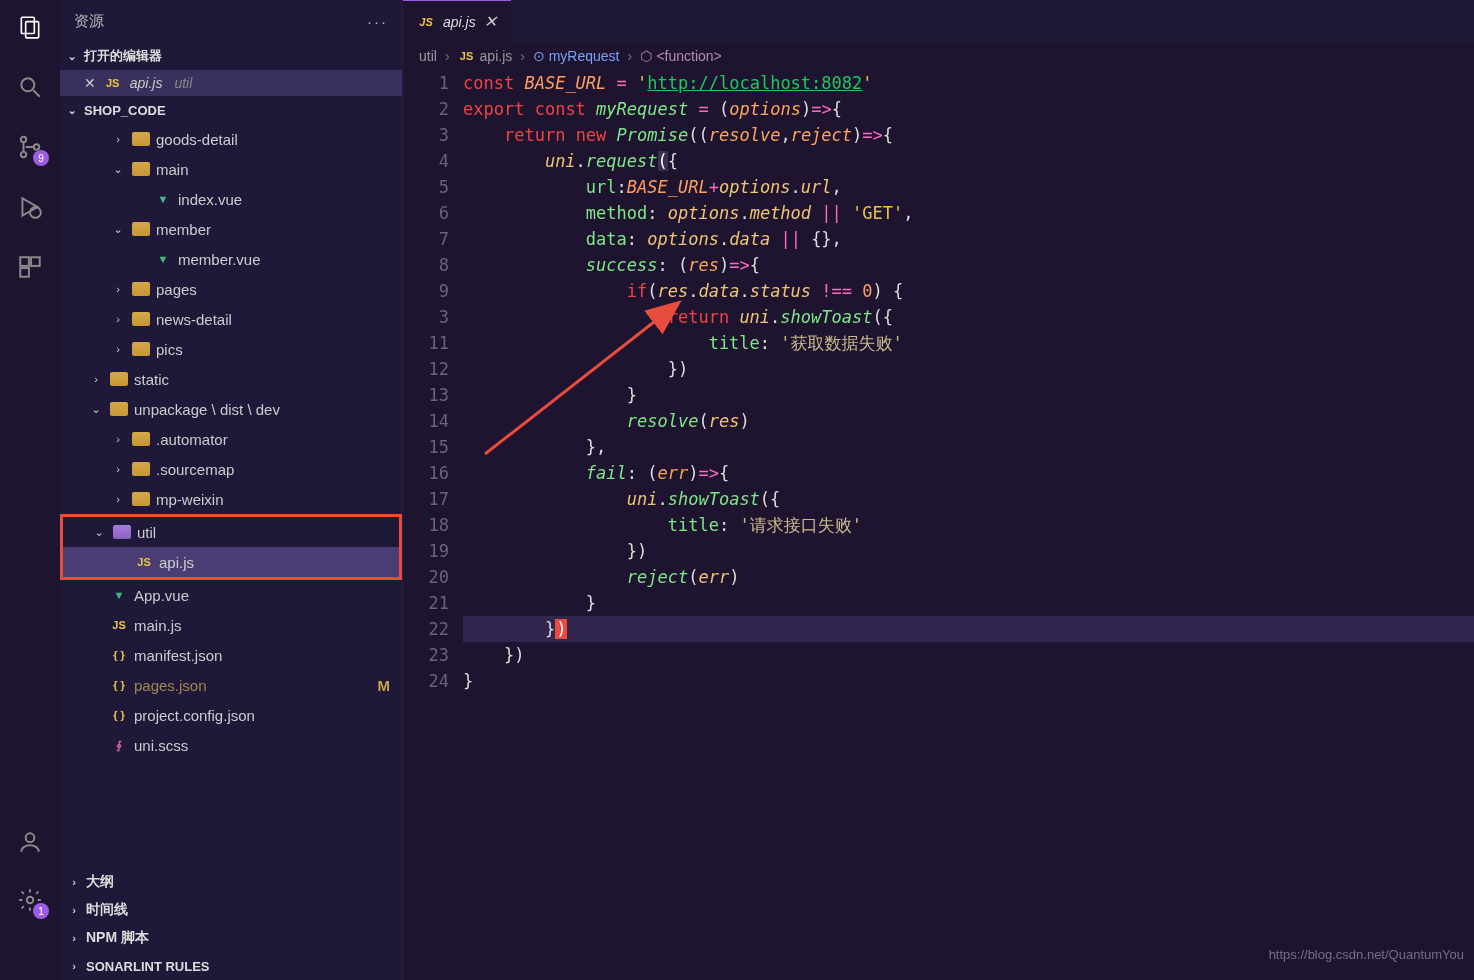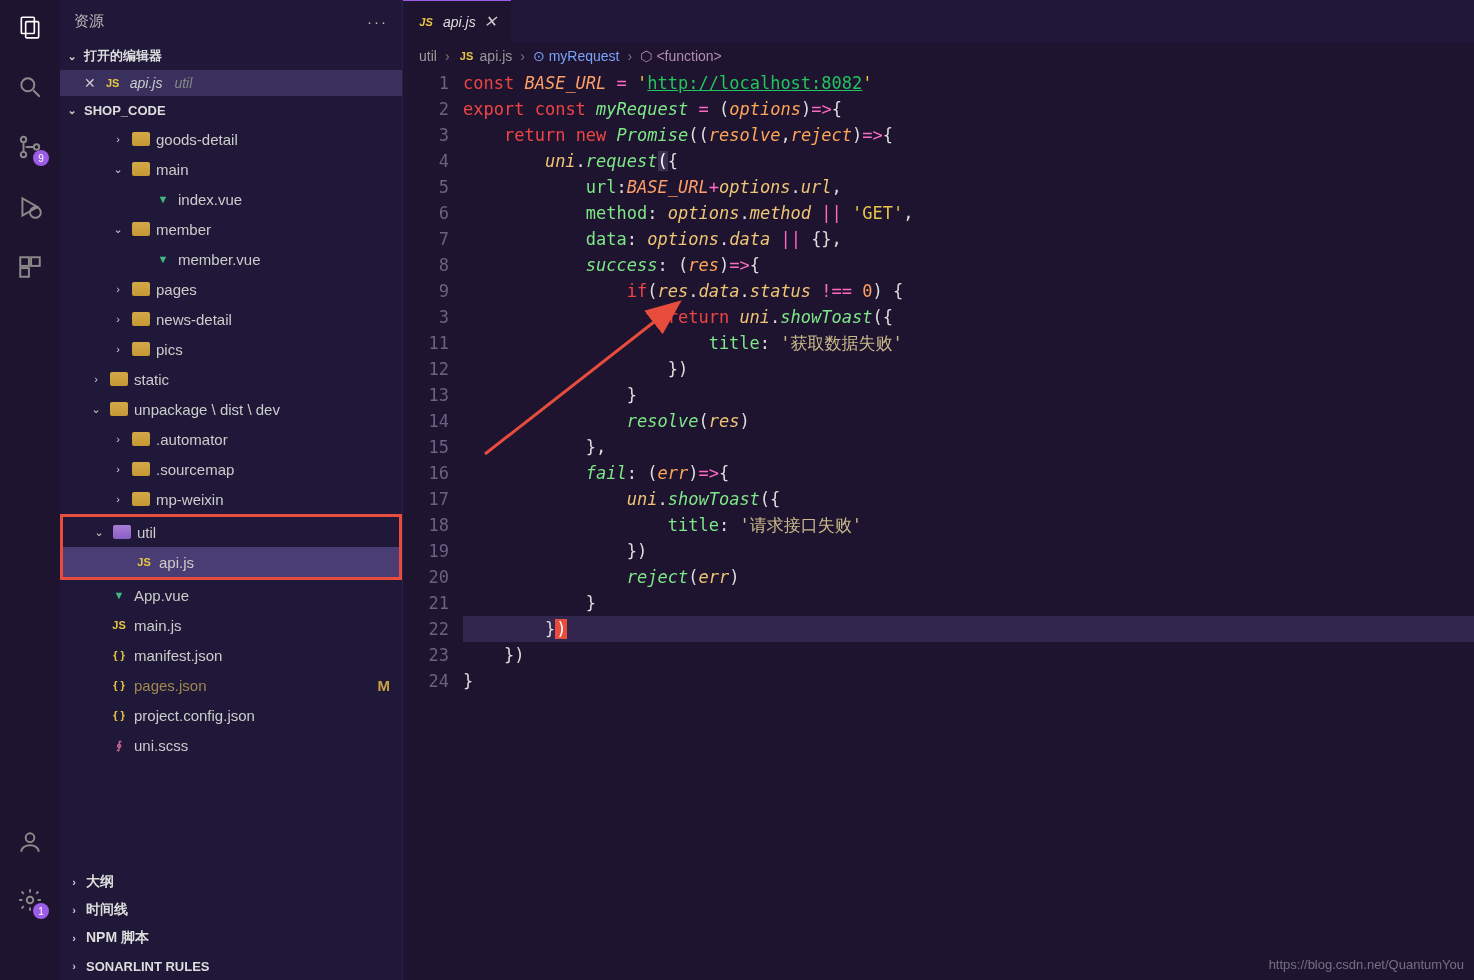--- a/index.html
+++ b/index.html
@@ -51,21 +51,21 @@
 .tk-str{color:#e6c547}
 .tk-str-cn{color:#c9b88a}
 .tk-op{color:#ff6ac1}
 .tk-num{color:#ff9e64}
 .tk-prop{color:#7ee787}
 .tk-const{color:#ff9e64;font-style:italic}
 .tk-punct{color:#ddd}
 .tk-url{color:#22c55e;text-decoration:underline}
 .red-bracket{background:#e74c3c;color:#fff;padding:0 1px}
 .arrow-svg{position:absolute;left:74px;top:224px;pointer-events:none}
-.watermark{position:absolute;bottom:8px;right:10px;color:rgba(200,200,210,0.5);font-size:13px;font-family:Arial}
+.watermark{position:absolute;bottom:18px;right:10px;color:rgba(200,200,210,0.5);font-size:13px;font-family:Arial}
 .sb-bottom{}
 .sb-bottom .sb-section{padding-left:6px}
 </style>
 </head>
 <body>
 
 <div class="app">
 
   <div class="activity-bar">
     <div class="ab-icon active">

